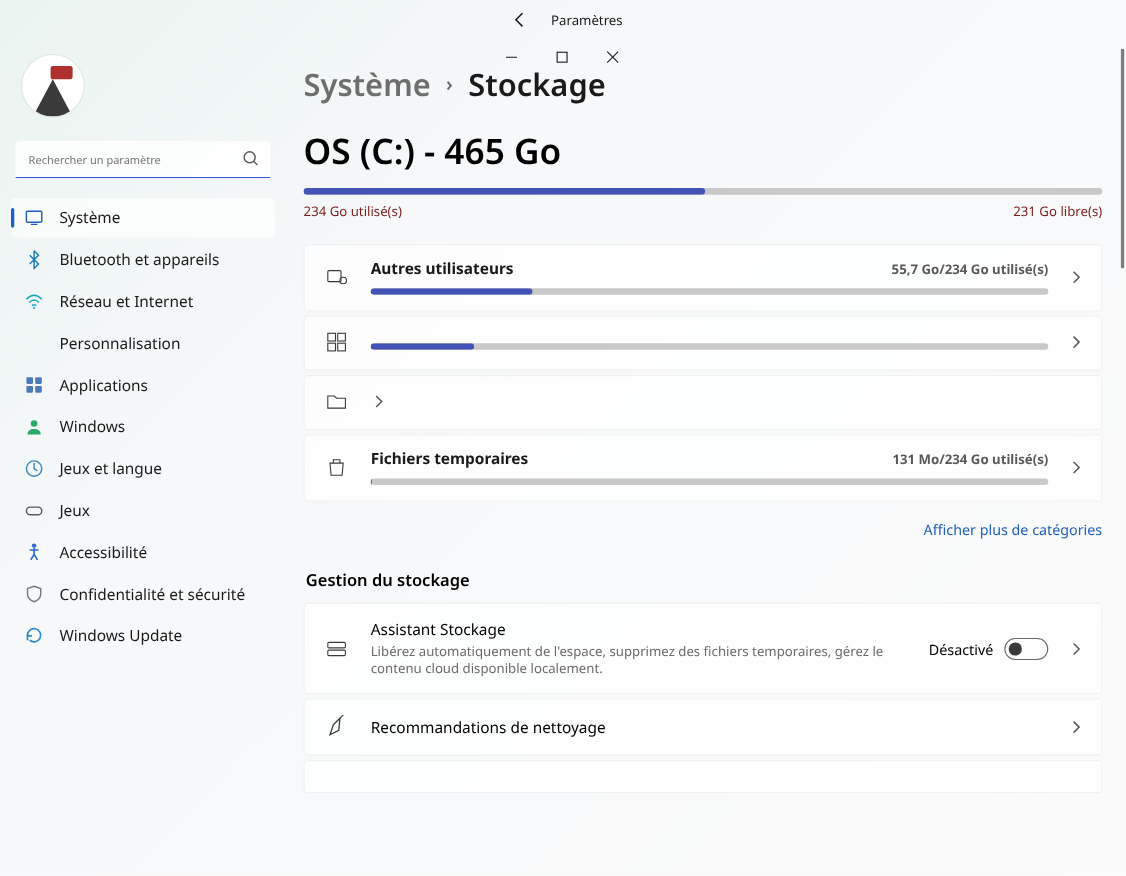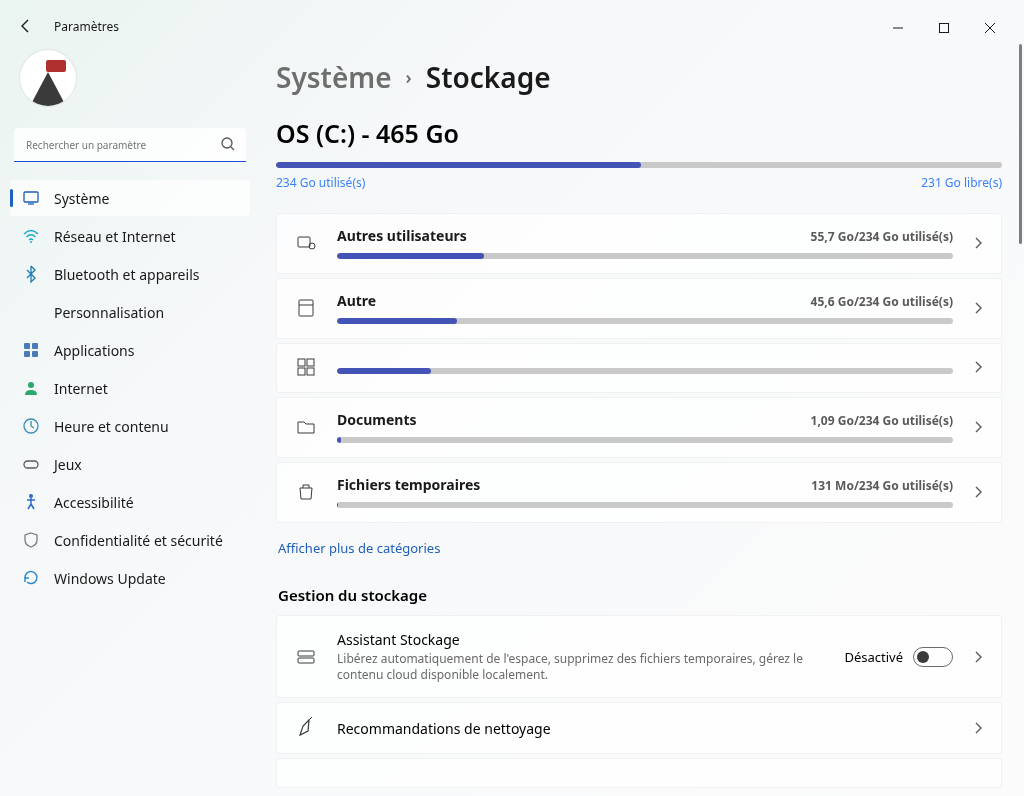--- a/index.html
+++ b/index.html
@@ -1,19 +1,19 @@
 <!DOCTYPE html>
 <html><head>
 <meta charset="utf-8">
 <style>
   * { box-sizing: border-box; margin: 0; padding: 0; font-family: "Segoe UI", system-ui, sans-serif; }
   body { width: 1024px; height: 796px; background: linear-gradient(135deg, #eaf4f0 0%, #f6f8fa 30%, #fbfbfb 100%); overflow: hidden; position: relative; }
 
   
-  .title-bar { height: 44px; display: flex; align-items: flex-end; justify-content: space-between; padding: 0 11px 0 8px; }
+  .title-bar { height: 44px; display: flex; align-items: center; justify-content: space-between; padding: 0 11px 0 8px; flex-direction: column; }
   .title-left { display: flex; align-items: center; gap: 10px; }
   .back-btn { width: 36px; height: 36px; display:flex; align-items:center; justify-content:center; border-radius:4px; cursor:pointer; }
   .win-title { font-size: 12px; color: #1a1a1a; }
   .win-controls { display: flex; }
   .win-ctl { width: 46px; height: 32px; display:flex; align-items:center; justify-content:center; cursor:pointer; }
 
   
   .shell { display: flex; height: 752px; }
   .sidebar { width: 260px; padding: 0 10px 0 10px; display:flex; flex-direction:column; gap:4px; }
   .avatar-block { display:flex; align-items:center; gap:12px; padding: 6px 10px 18px 10px; }
@@ -31,37 +31,37 @@
   .nav-item.active::before { content:""; position:absolute; left:0; top:9px; bottom:9px; width:3px; background:#1b62c4; border-radius:2px; }
   .nav-ico { width:18px; height:18px; display:flex; align-items:center; justify-content:center; }
 
   .content { flex:1; padding: 14px 22px 0 16px; overflow:hidden; position:relative; }
   .scroll-ind { position:absolute; right:2px; top:0; width:3px; height:200px; background:#7d7d7d; border-radius:2px; }
 
   .crumbs { display:flex; align-items:center; gap:14px; font-size:28px; font-weight:600; color:#1a1a1a; }
   .crumb0 { color:#6e6e6e; cursor:pointer; }
   .crumb-sep { color:#6e6e6e; font-size:18px; }
 
-  .drive-title { font-size:25px; font-weight:600; margin-top:20px; }
+  .drive-title { font-size:32px; font-weight:600; margin-top:20px; }
   .big-bar { height:6px; background:#c9c9c9; border-radius:3px; margin-top:12px; position:relative; overflow:hidden; }
   .big-bar-fill { position:absolute; left:0; top:0; bottom:0; background:#4454b6; border-radius:3px; }
-  .bar-labels { display:flex; justify-content:space-between; font-size:12px; color:#3b82f6; margin-top:6px; }
+  .bar-labels { display:flex; justify-content:space-between; font-size:12px; color:#7f1d1d; margin-top:6px; }
 
   .cat-list { margin-top:22px; display:flex; flex-direction:column; gap:4px; }
   .card { background:rgba(255,255,255,.72); border:1px solid rgba(0,0,0,.05); border-radius:4px; padding:12px 16px 14px 16px; display:flex; align-items:center; gap:18px; cursor:pointer; }
   .card-ico { width:26px; display:flex; align-items:center; justify-content:center; color:#3a3a3a; }
   .card-body { flex:1;font-weight:bold; }
   .card-top { display:flex; justify-content:space-between; align-items:baseline; }
   .card-title { font-size:14px; color:#1a1a1a; }
   .card-size { font-size:12px; color:#5a5a5a; }
   .card-bar { height:6px; background:#c9c9c9; border-radius:3px; margin-top:8px; position:relative; overflow:hidden; }
   .card-bar-fill { position:absolute; left:0; top:0; bottom:0; background:#4454b6; border-radius:3px; }
   .card-chev { color:#5a5a5a; }
 
-  .link-more { margin:16px 0 0 2px; font-size:13px; color:#2060b8; cursor:pointer; }
+  .link-more { margin:16px 0 0 2px; font-size:13px; color:#2060b8; cursor:pointer;text-align:right; }
 
   .section-h { font-size:15px; font-weight:600; margin:28px 0 10px 2px; }
 
   .setting-row { background:rgba(255,255,255,.72); border:1px solid rgba(0,0,0,.05); border-radius:4px; padding:14px 16px; display:flex; align-items:center; gap:18px; cursor:pointer; margin-bottom:4px; }
   .setting-ico { width:26px; display:flex; align-items:center; justify-content:center; color:#3a3a3a; }
   .setting-body { flex:1; }
   .setting-title { font-size:14px; }
   .setting-sub { font-size:12px; color:#6a6a6a; margin-top:2px; line-height:1.35; }
   .toggle-wrap { display:flex; align-items:center; gap:10px; }
   .toggle-label { font-size:13px; }
@@ -124,33 +124,33 @@
             <svg width="18" height="18" viewBox="0 0 18 18">
               <rect x="2" y="3" width="14" height="10" rx="1" stroke="#1b5fb8" fill="none" stroke-width="1.3"></rect>
               <line x1="6" y1="15" x2="12" y2="15" stroke="#1b5fb8" stroke-width="1.3"></line>
             </svg>
           </span>
           <span>Système</span>
         </div>
       <div class="nav-item">
           <span class="nav-ico">
             <svg width="18" height="18" viewBox="0 0 18 18">
+              <path d="M9 1 L13 5 L5 13 M5 5 L13 13 L9 17 L9 1" stroke="#1b7ab8" fill="none" stroke-width="1.3"></path>
+            </svg>
+          </span>
+          <span>Bluetooth et appareils</span>
+        </div>
+      <div class="nav-item">
+          <span class="nav-ico">
+            <svg width="18" height="18" viewBox="0 0 18 18">
               <path d="M2 7 Q9 0 16 7 M4.5 10 Q9 5.5 13.5 10 M7 13 Q9 11 11 13" stroke="#18a8c8" fill="none" stroke-width="1.3"></path>
               <circle cx="9" cy="15" r="1" fill="#18a8c8"></circle>
             </svg>
           </span>
           <span>Réseau et Internet</span>
-        </div>
-      <div class="nav-item">
-          <span class="nav-ico">
-            <svg width="18" height="18" viewBox="0 0 18 18">
-              <path d="M9 1 L13 5 L5 13 M5 5 L13 13 L9 17 L9 1" stroke="#1b7ab8" fill="none" stroke-width="1.3"></path>
-            </svg>
-          </span>
-          <span>Bluetooth et appareils</span>
         </div>
       <div class="nav-item">
           <span class="nav-ico">
             <svg width="18" height="18" viewBox="0 0 18 18">
               <path d="M3 15 L6 12 L14 4 L16 2 L12 6 L4 14 Z" fill="#d88a3a"></path>
             </svg>
           </span>
           <span>Personnalisation</span>
         </div>
       <div class="nav-item">
@@ -164,30 +164,30 @@
           </span>
           <span>Applications</span>
         </div>
       <div class="nav-item">
           <span class="nav-ico">
             <svg width="18" height="18" viewBox="0 0 18 18">
               <circle cx="9" cy="6" r="3" fill="#2aa86a"></circle>
               <path d="M3 16 Q3 11 9 11 Q15 11 15 16 Z" fill="#2aa86a"></path>
             </svg>
           </span>
-          <span>Internet</span>
+          <span>Windows</span>
         </div>
       <div class="nav-item">
           <span class="nav-ico">
             <svg width="18" height="18" viewBox="0 0 18 18">
               <circle cx="9" cy="9" r="7" stroke="#3a8ab8" fill="none" stroke-width="1.3"></circle>
               <path d="M9 4 L9 9 L12 11" stroke="#3a8ab8" fill="none" stroke-width="1.3"></path>
             </svg>
           </span>
-          <span>Heure et contenu</span>
+          <span>Jeux et langue</span>
         </div>
       <div class="nav-item">
           <span class="nav-ico">
             <svg width="18" height="18" viewBox="0 0 18 18">
               <rect x="2" y="6" width="14" height="7" rx="3.5" stroke="#5a5a5a" fill="none" stroke-width="1.3"></rect>
             </svg>
           </span>
           <span>Jeux</span>
         </div>
       <div class="nav-item">
@@ -245,42 +245,20 @@
               <circle cx="17" cy="14" r="3" stroke="#3a3a3a" fill="none"></circle>
             </svg>
           </div>
           <div class="card-body">
             <div class="card-top">
               <span class="card-title">Autres utilisateurs</span>
               <span class="card-size">55,7 Go/234 Go utilisé(s)</span>
             </div>
             <div class="card-bar">
               <div class="card-bar-fill" style="width:23.8%"></div>
-            </div>
-          </div>
-          <span class="card-chev">
-            <svg width="14" height="14" viewBox="0 0 14 14">
-              <path d="M5 2 L10 7 L5 12" stroke="#5a5a5a" fill="none" stroke-width="1.4"></path>
-            </svg>
-          </span>
-        </div>
-        <div class="card">
-          <div class="card-ico">
-            <svg width="22" height="22" viewBox="0 0 22 22">
-              <rect x="4" y="3" width="14" height="16" rx="1" stroke="#3a3a3a" fill="none"></rect>
-              <line x1="4" y1="8" x2="18" y2="8" stroke="#3a3a3a"></line>
-            </svg>
-          </div>
-          <div class="card-body">
-            <div class="card-top">
-              <span class="card-title">Autre</span>
-              <span class="card-size">45,6 Go/234 Go utilisé(s)</span>
-            </div>
-            <div class="card-bar">
-              <div class="card-bar-fill" style="width:19.5%"></div>
             </div>
           </div>
           <span class="card-chev">
             <svg width="14" height="14" viewBox="0 0 14 14">
               <path d="M5 2 L10 7 L5 12" stroke="#5a5a5a" fill="none" stroke-width="1.4"></path>
             </svg>
           </span>
         </div>
         <div class="card">
           <div class="card-ico">
@@ -301,29 +279,20 @@
               <path d="M5 2 L10 7 L5 12" stroke="#5a5a5a" fill="none" stroke-width="1.4"></path>
             </svg>
           </span>
         </div>
         <div class="card">
           <div class="card-ico">
             <svg width="22" height="22" viewBox="0 0 22 22">
               <path d="M3 6 L9 6 L11 8 L19 8 L19 17 L3 17 Z" stroke="#3a3a3a" fill="none"></path>
             </svg>
           </div>
-          <div class="card-body">
-            <div class="card-top">
-              <span class="card-title">Documents</span>
-              <span class="card-size">1,09 Go/234 Go utilisé(s)</span>
-            </div>
-            <div class="card-bar">
-              <div class="card-bar-fill" style="width:0.6%"></div>
-            </div>
-          </div>
           <span class="card-chev">
             <svg width="14" height="14" viewBox="0 0 14 14">
               <path d="M5 2 L10 7 L5 12" stroke="#5a5a5a" fill="none" stroke-width="1.4"></path>
             </svg>
           </span>
         </div>
         <div class="card">
           <div class="card-ico">
             <svg width="22" height="22" viewBox="0 0 22 22">
               <path d="M5 7 L17 7 L16 18 L6 18 Z M8 7 L8 4 L14 4 L14 7" stroke="#3a3a3a" fill="none"></path>

